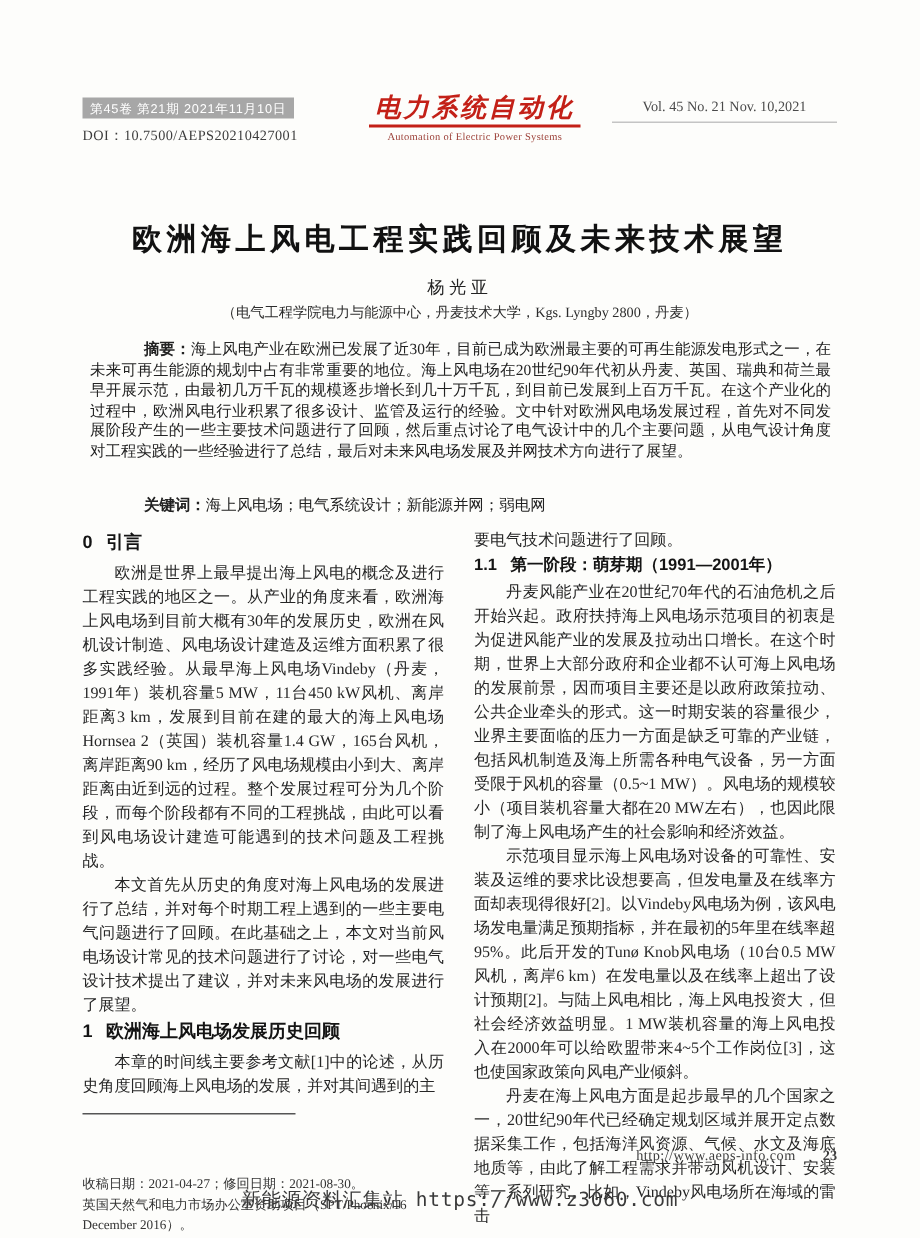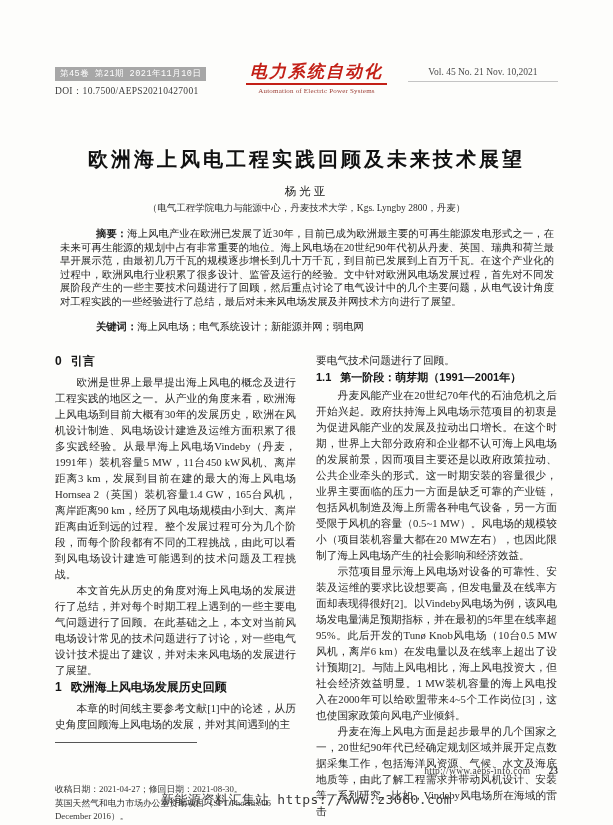--- a/index.html
+++ b/index.html
@@ -14,21 +14,21 @@
 
   
   .header {
     position:absolute; top:62px; left:55px; width:503px;
     display:flex; justify-content:space-between; align-items:flex-start;
   }
   .header-left { width:170px; }
   .issue-badge {
     display:inline-block;
     background:#a7a7a7; color:#ffffff;
-    font-family:Liberation Mono, monospace;
+    font-family:Liberation Sans, sans-serif;
     font-size:8.5px; line-height:1;
     padding:3px 5px 2px 5px;
     letter-spacing:0.5px;
     white-space:nowrap;
   }
   .doi {
     margin-top:4px;
     font-size:9.5px; color:#3c3c3c;
     letter-spacing:0.3px;
     white-space:nowrap;
@@ -81,21 +81,21 @@
     position:absolute; top:227px; left:60px; width:494px;
     font-size:10.3px; line-height:13.5px;
     text-align:justify; color:#222;
   }
   .abstract .label, .keywords .label {
     font-family:"Liberation Sans", sans-serif;
     font-weight:bold;
     margin-left:36px;
   }
   .keywords {
-    position:absolute; top:320px; left:60px; width:494px;
+    position:absolute; top:331px; left:60px; width:494px;
     font-size:10.3px; line-height:13.5px; color:#222;
   }
 
   
   .columns {
     position:absolute; top:352px; left:55px; width:503px;
     display:flex; gap:20px;
   }
   .col { width:241px; font-size:10.7px; line-height:16px; text-align:justify; }
   .sec-h1 {

